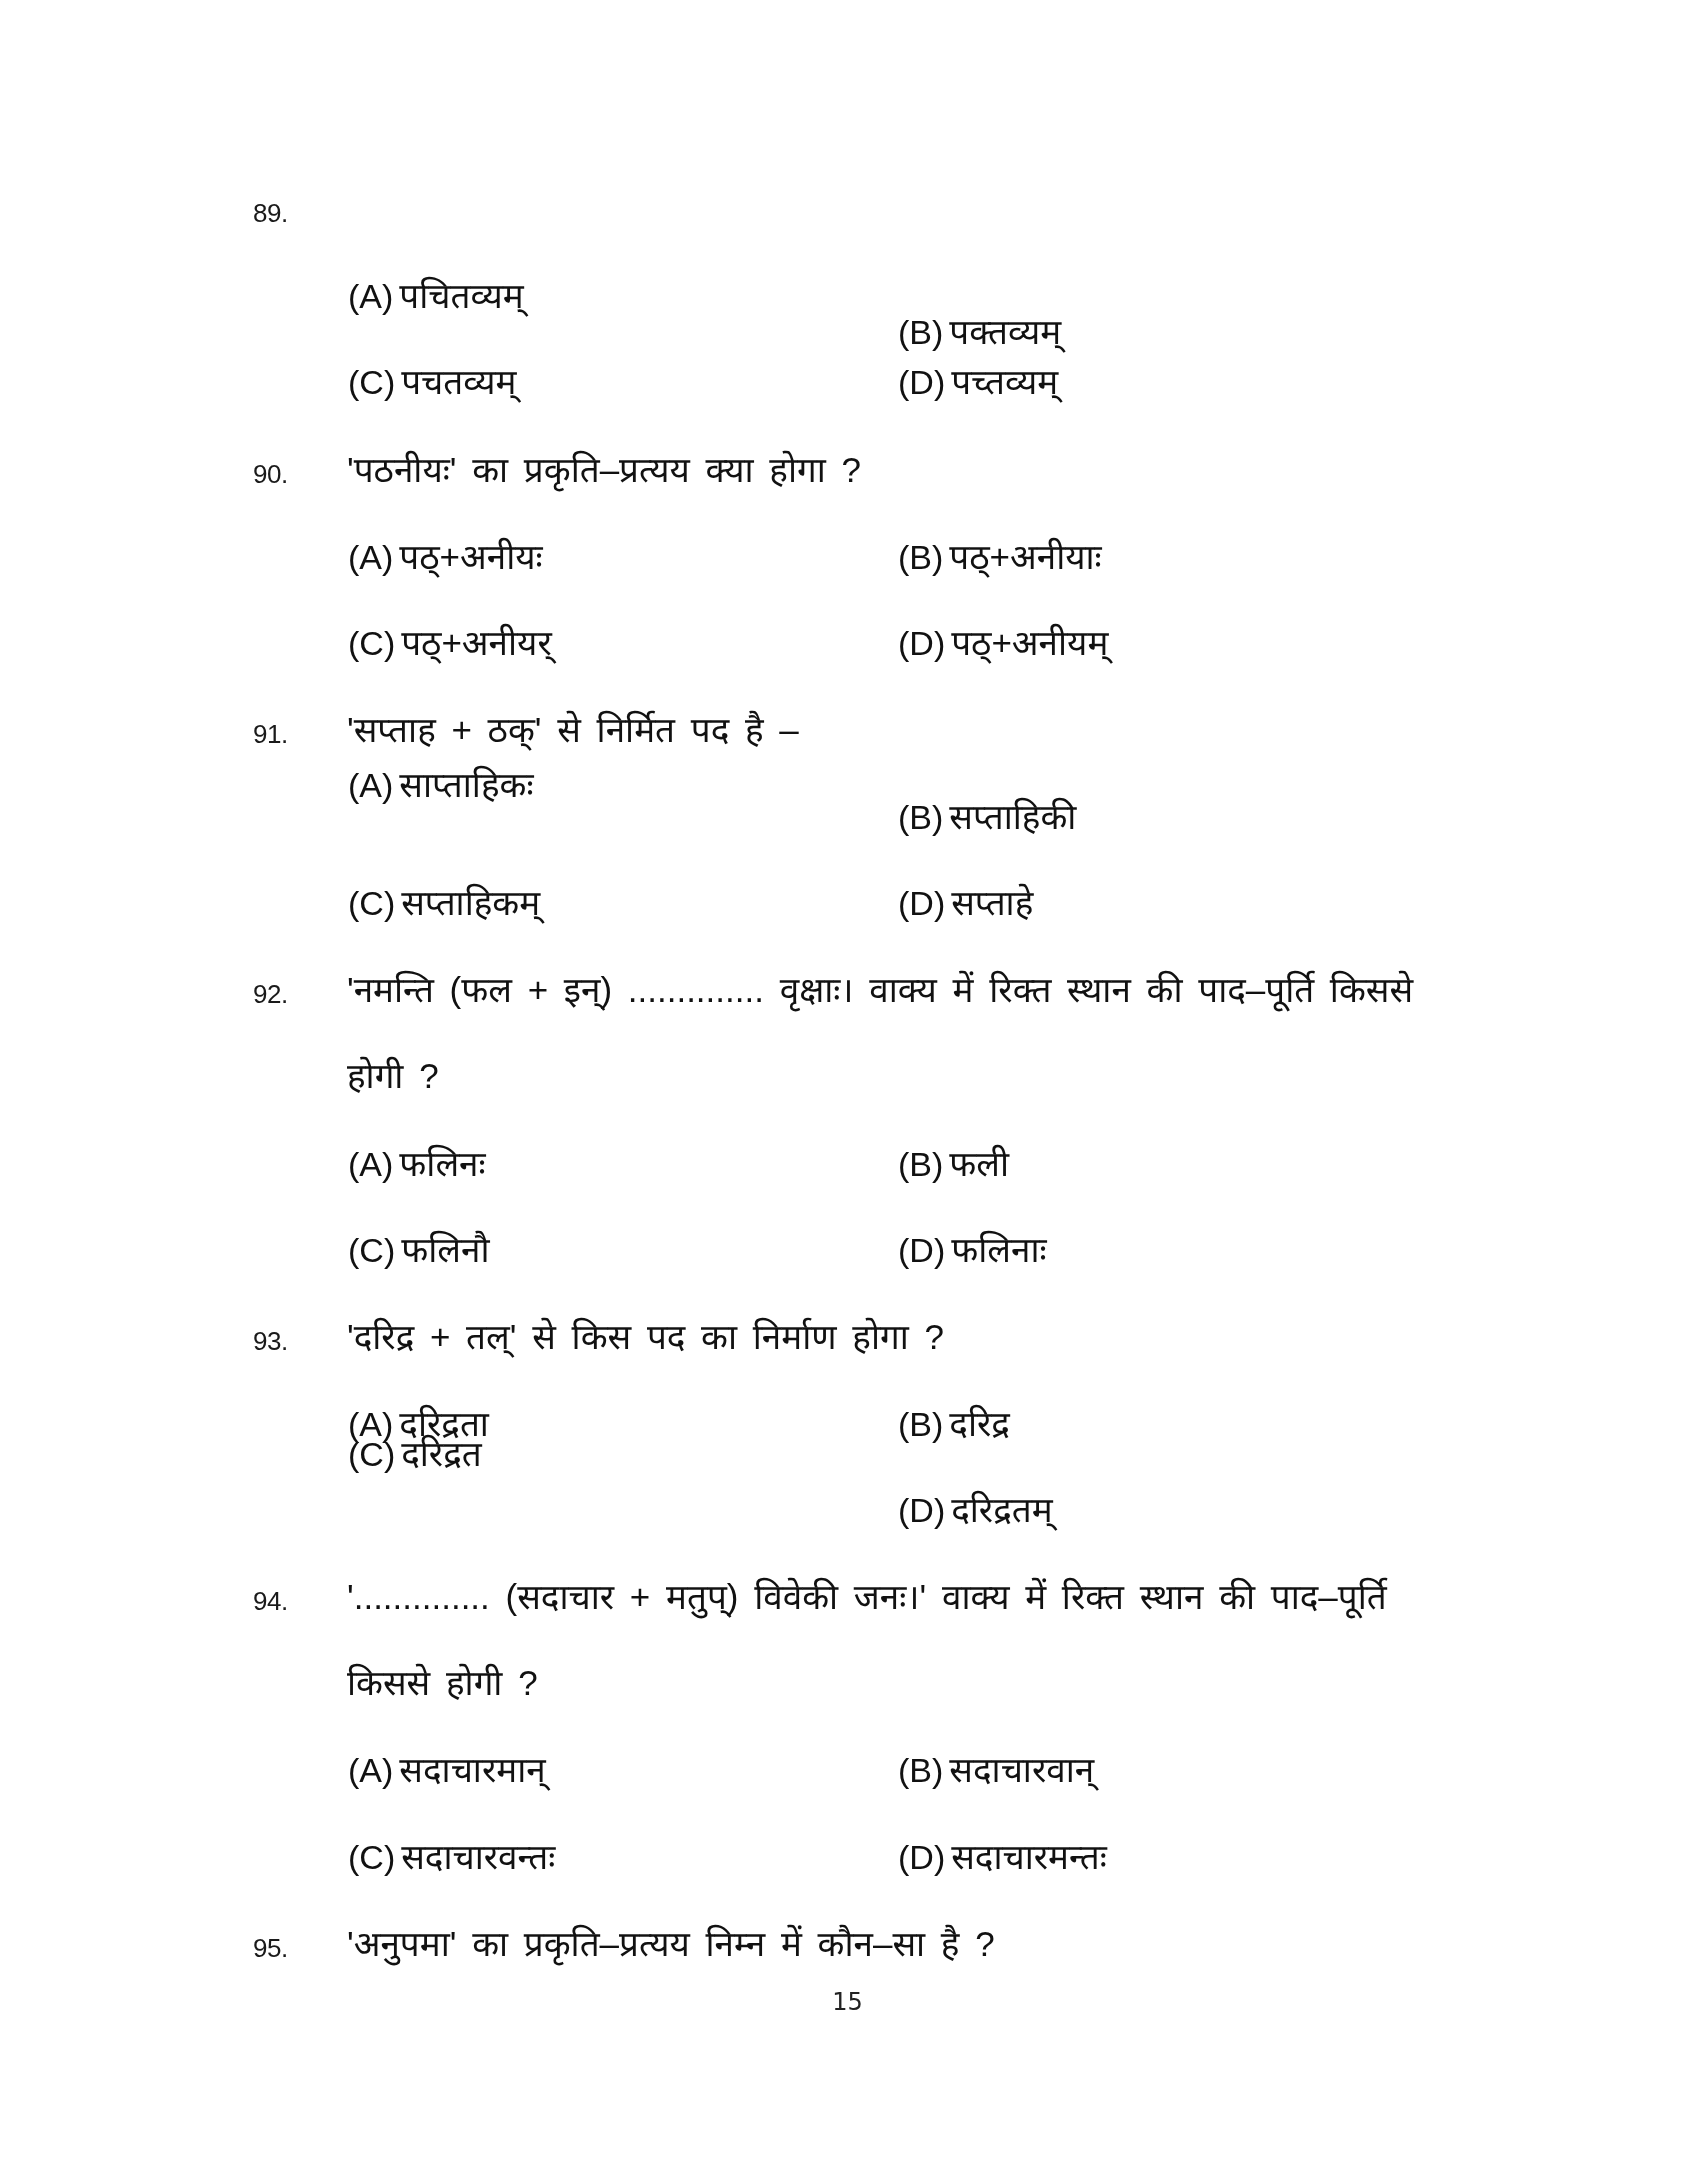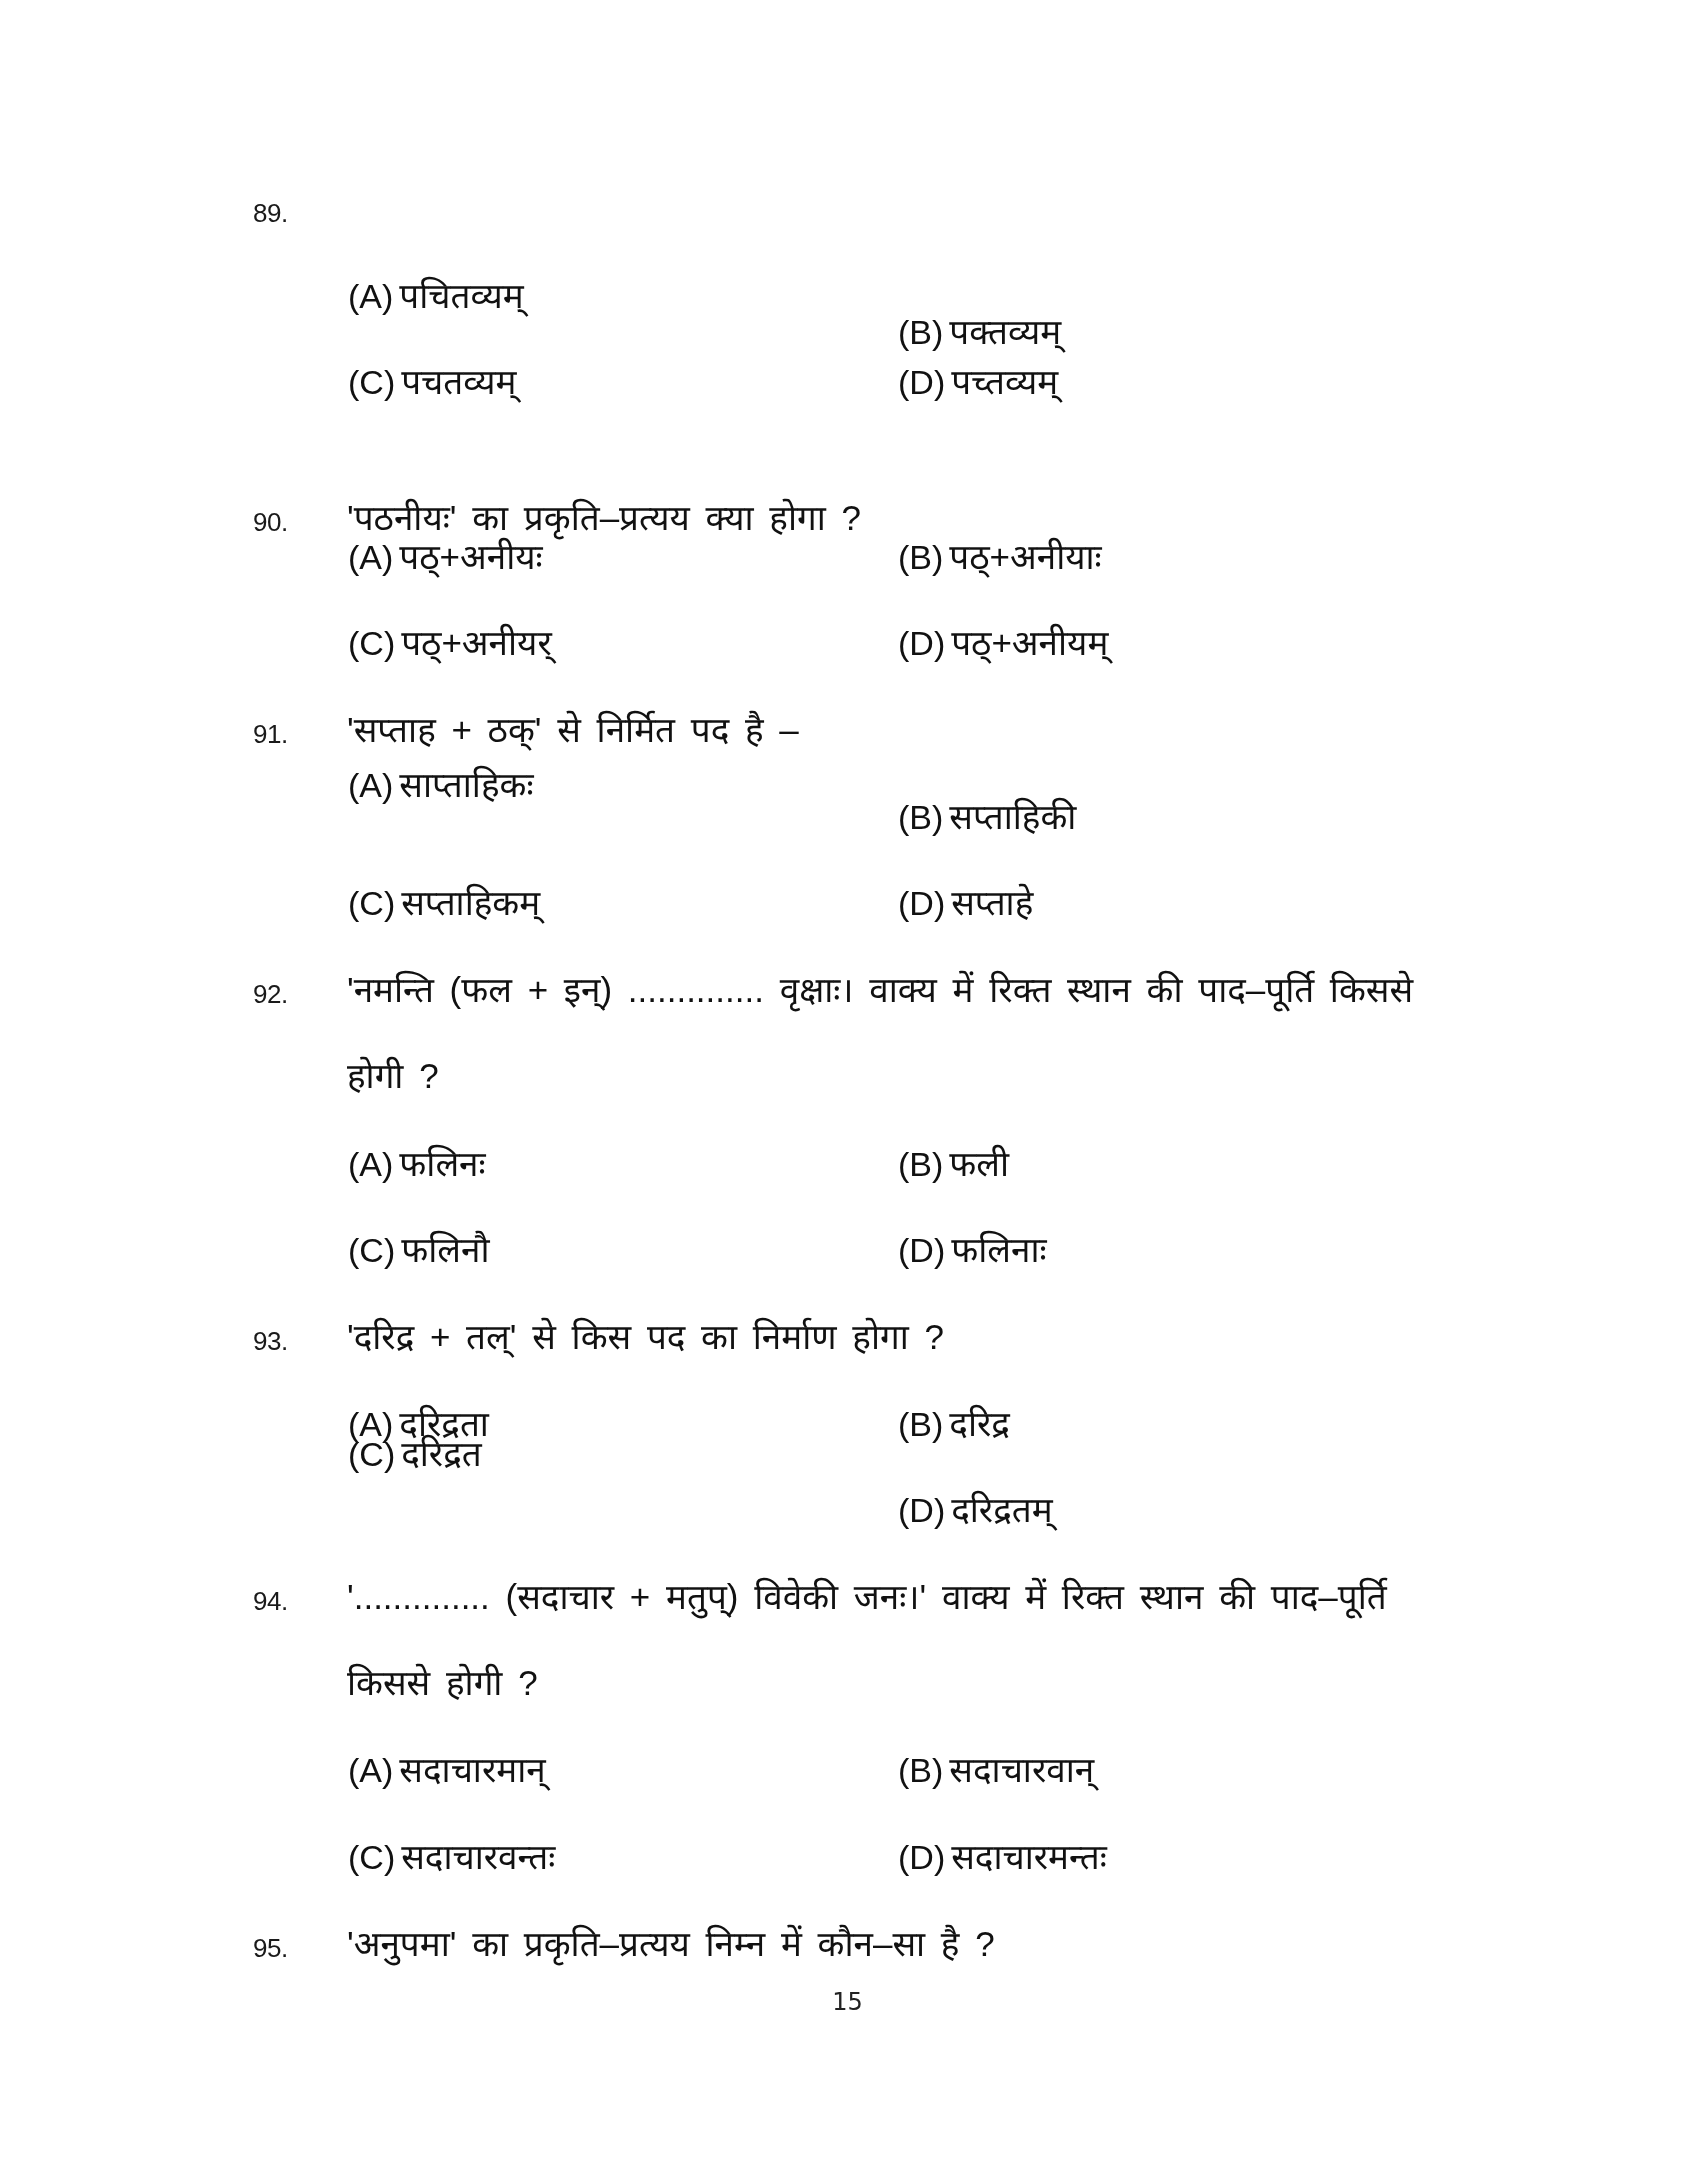--- a/index.html
+++ b/index.html
@@ -91,21 +91,21 @@
   <div class="opt col-b" style="top:271px;margin-top:36px;">
     <span class="lbl">(B)</span><span>पक्तव्यम्</span>
   </div>
   <div class="opt col-a" style="top:357px;">
     <span class="lbl">(C)</span><span>पचतव्यम्</span>
   </div>
   <div class="opt col-b" style="top:357px;">
     <span class="lbl">(D)</span><span>पच्तव्यम्</span>
   </div>
 
-  <div class="q-row" style="top:445px;margin-top:48px;">
+  <div class="q-row" style="top:445px;">
     <span class="q-num">90.</span>
     <span class="q-text">'पठनीयः' का प्रकृति–प्रत्यय क्या होगा ?</span>
   </div>
   <div class="opt col-a" style="top:532px;">
     <span class="lbl">(A)</span><span>पठ्+अनीयः</span>
   </div>
   <div class="opt col-b" style="top:532px;">
     <span class="lbl">(B)</span><span>पठ्+अनीयाः</span>
   </div>
   <div class="opt col-a" style="top:618px;">

